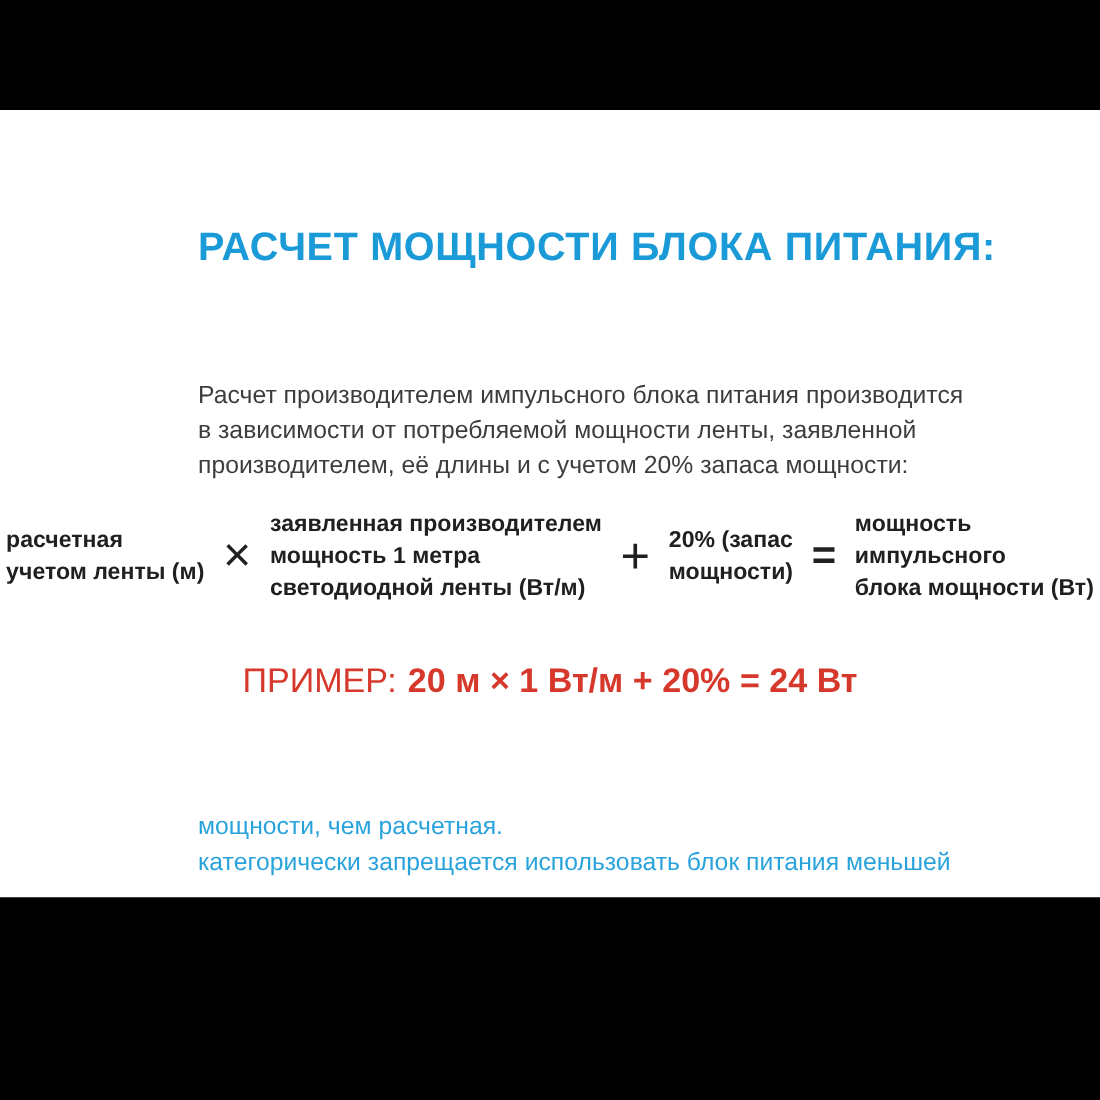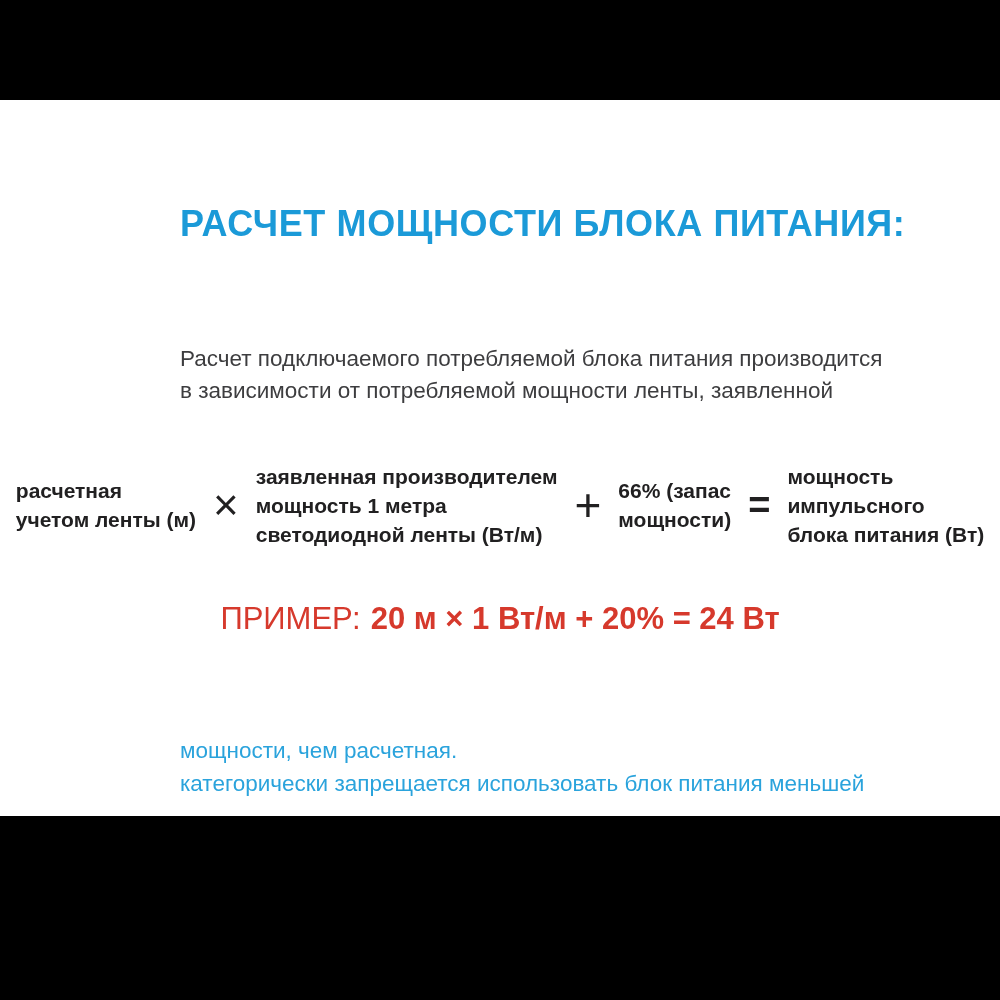--- a/index.html
+++ b/index.html
@@ -109,45 +109,46 @@
 
 <div class="stage">
 
   <div class="bar top"></div>
 
   <div class="canvas">
 
     <div class="page-title">РАСЧЕТ МОЩНОСТИ БЛОКА ПИТАНИЯ:</div>
 
     <div class="intro">
-      <div>Расчет подключаемого потребляемой блока питания производится</div>
+      <div>Расчет производителем импульсного блока питания производится</div>
       <div>в зависимости от потребляемой мощности ленты, заявленной</div>
+      <div>производителем, её длины и с учетом 20% запаса мощности:</div>
     </div>
 
     <div class="formula">
       <div class="term">
         <div>расчетная</div>
         <div>учетом ленты (м)</div>
       </div>
       <div class="op op-mul">×</div>
       <div class="term">
         <div>заявленная производителем</div>
         <div>мощность 1 метра</div>
         <div>светодиодной ленты (Вт/м)</div>
       </div>
       <div class="op op-plus">+</div>
       <div class="term">
-        <div>66% (запас</div>
+        <div>20% (запас</div>
         <div>мощности)</div>
       </div>
       <div class="op op-eq">=</div>
       <div class="term">
         <div>мощность</div>
         <div>импульсного</div>
-        <div>блока питания (Вт)</div>
+        <div>блока мощности (Вт)</div>
       </div>
     </div>
 
     <div class="example">
       <span class="prefix">ПРИМЕР:</span><span class="value">20 м × 1 Вт/м + 20% = 24 Вт</span>
     </div>
 
     <div class="warning">
       <div>мощности, чем расчетная.</div>
       <div>категорически запрещается использовать блок питания меньшей</div>

